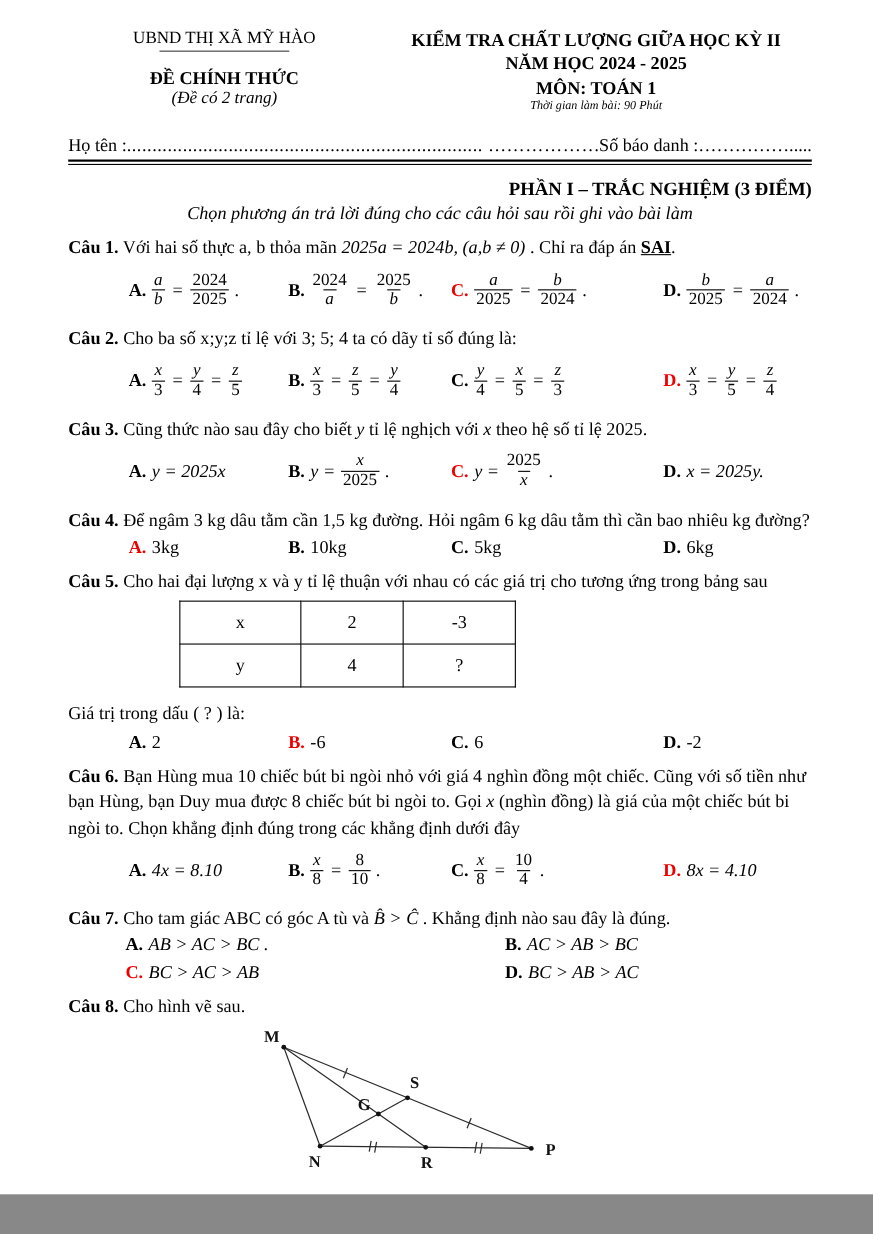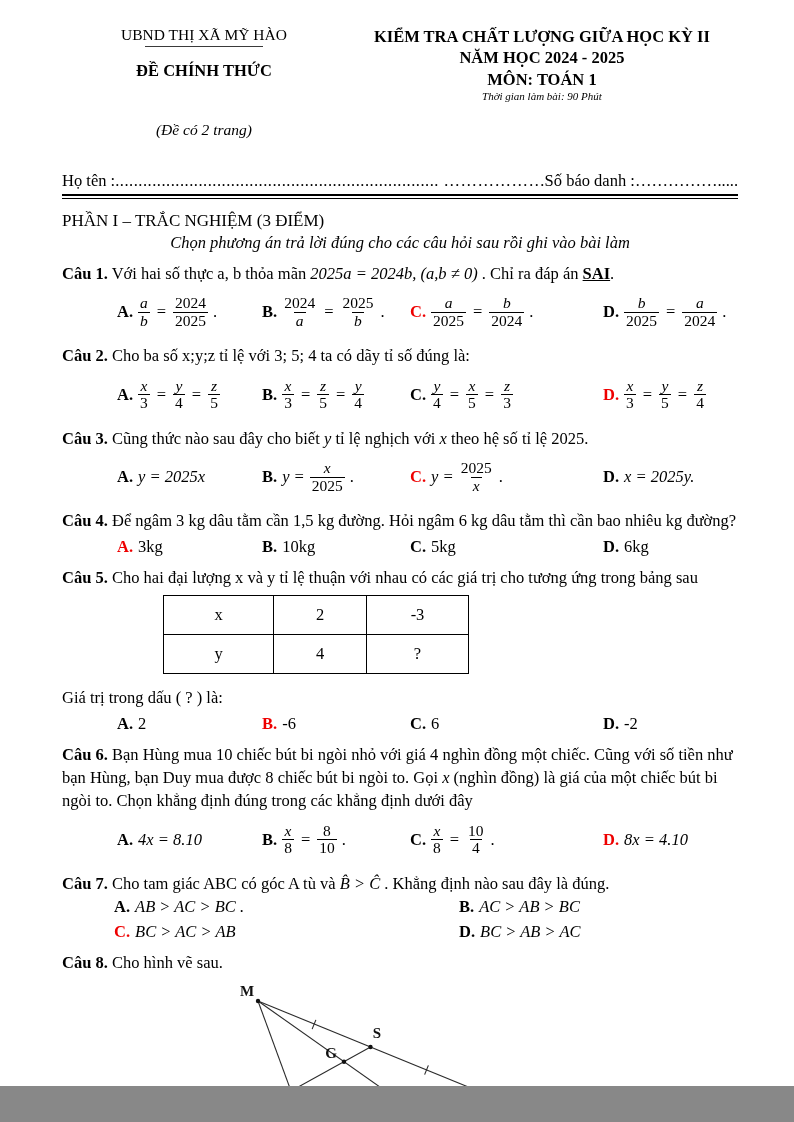--- a/index.html
+++ b/index.html
@@ -9,30 +9,30 @@
     box-sizing:border-box; padding:26px 56px 20px 62px; overflow:hidden;
   }
   
   .hdr { display:flex; }
   .hdr-left  { width:42%; text-align:center; }
   .hdr-right { width:58%; text-align:center; }
   .h-reg   { font-size:15.5px; }
   .h-bold  { font-weight:bold; font-size:15.5px; }
   .h-rule  { width:118px; border-bottom:1.6px solid #3a3a3a; margin:2px auto 0; }
   .h-exam  { font-weight:bold; font-size:16.5px; margin-top:14px; }
-  .h-pages { font-style:italic; font-size:15.5px;margin-top:40px; }
+  .h-pages { font-style:italic; font-size:15.5px; }
   .h-title { font-weight:bold; font-size:16.5px; line-height:1.3; }
   .h-time  { font-style:italic; font-size:11px; }
   
-  .name-line { display:flex; margin-top:32px; white-space:nowrap; overflow:hidden; align-items:baseline;text-align:center; }
+  .name-line { display:flex; margin-top:20px; white-space:nowrap; overflow:hidden; align-items:baseline;text-align:center; }
   .dots1 { flex:1 1 auto; overflow:hidden; letter-spacing:.5px; }
   .dots2 { flex:0 0 auto; max-width:128px; overflow:hidden; }
   .sep { margin-top:3px; height:2px; border-top:2.6px solid #000; border-bottom:1px solid #000; }
   
-  .part-title { text-align:left; font-weight:normal; font-size:17px; margin-top:12px; }
+  .part-title { text-align:right; font-weight:bold; font-size:17px; margin-top:12px; }
   .part-sub   { text-align:center; font-style:italic; font-size:16.5px; margin-top:2px; }
   
   .qtext { margin:9px 0 2px; line-height:1.42; }
   .qlabel { font-weight:bold; }
   .mi { font-style:italic; }
   .sai { font-weight:bold; text-decoration:underline; }
   .opts { display:grid; grid-template-columns:145px 148px 193px 1fr; margin:4px 0 6px 55px; align-items:center; }
   .opts-frac { min-height:46px; }
   .opts-2col { display:grid; grid-template-columns:345px 1fr; row-gap:5px; margin:2px 0 6px 52px; }
   .opt { display:flex; align-items:center; gap:5px; white-space:nowrap; }

